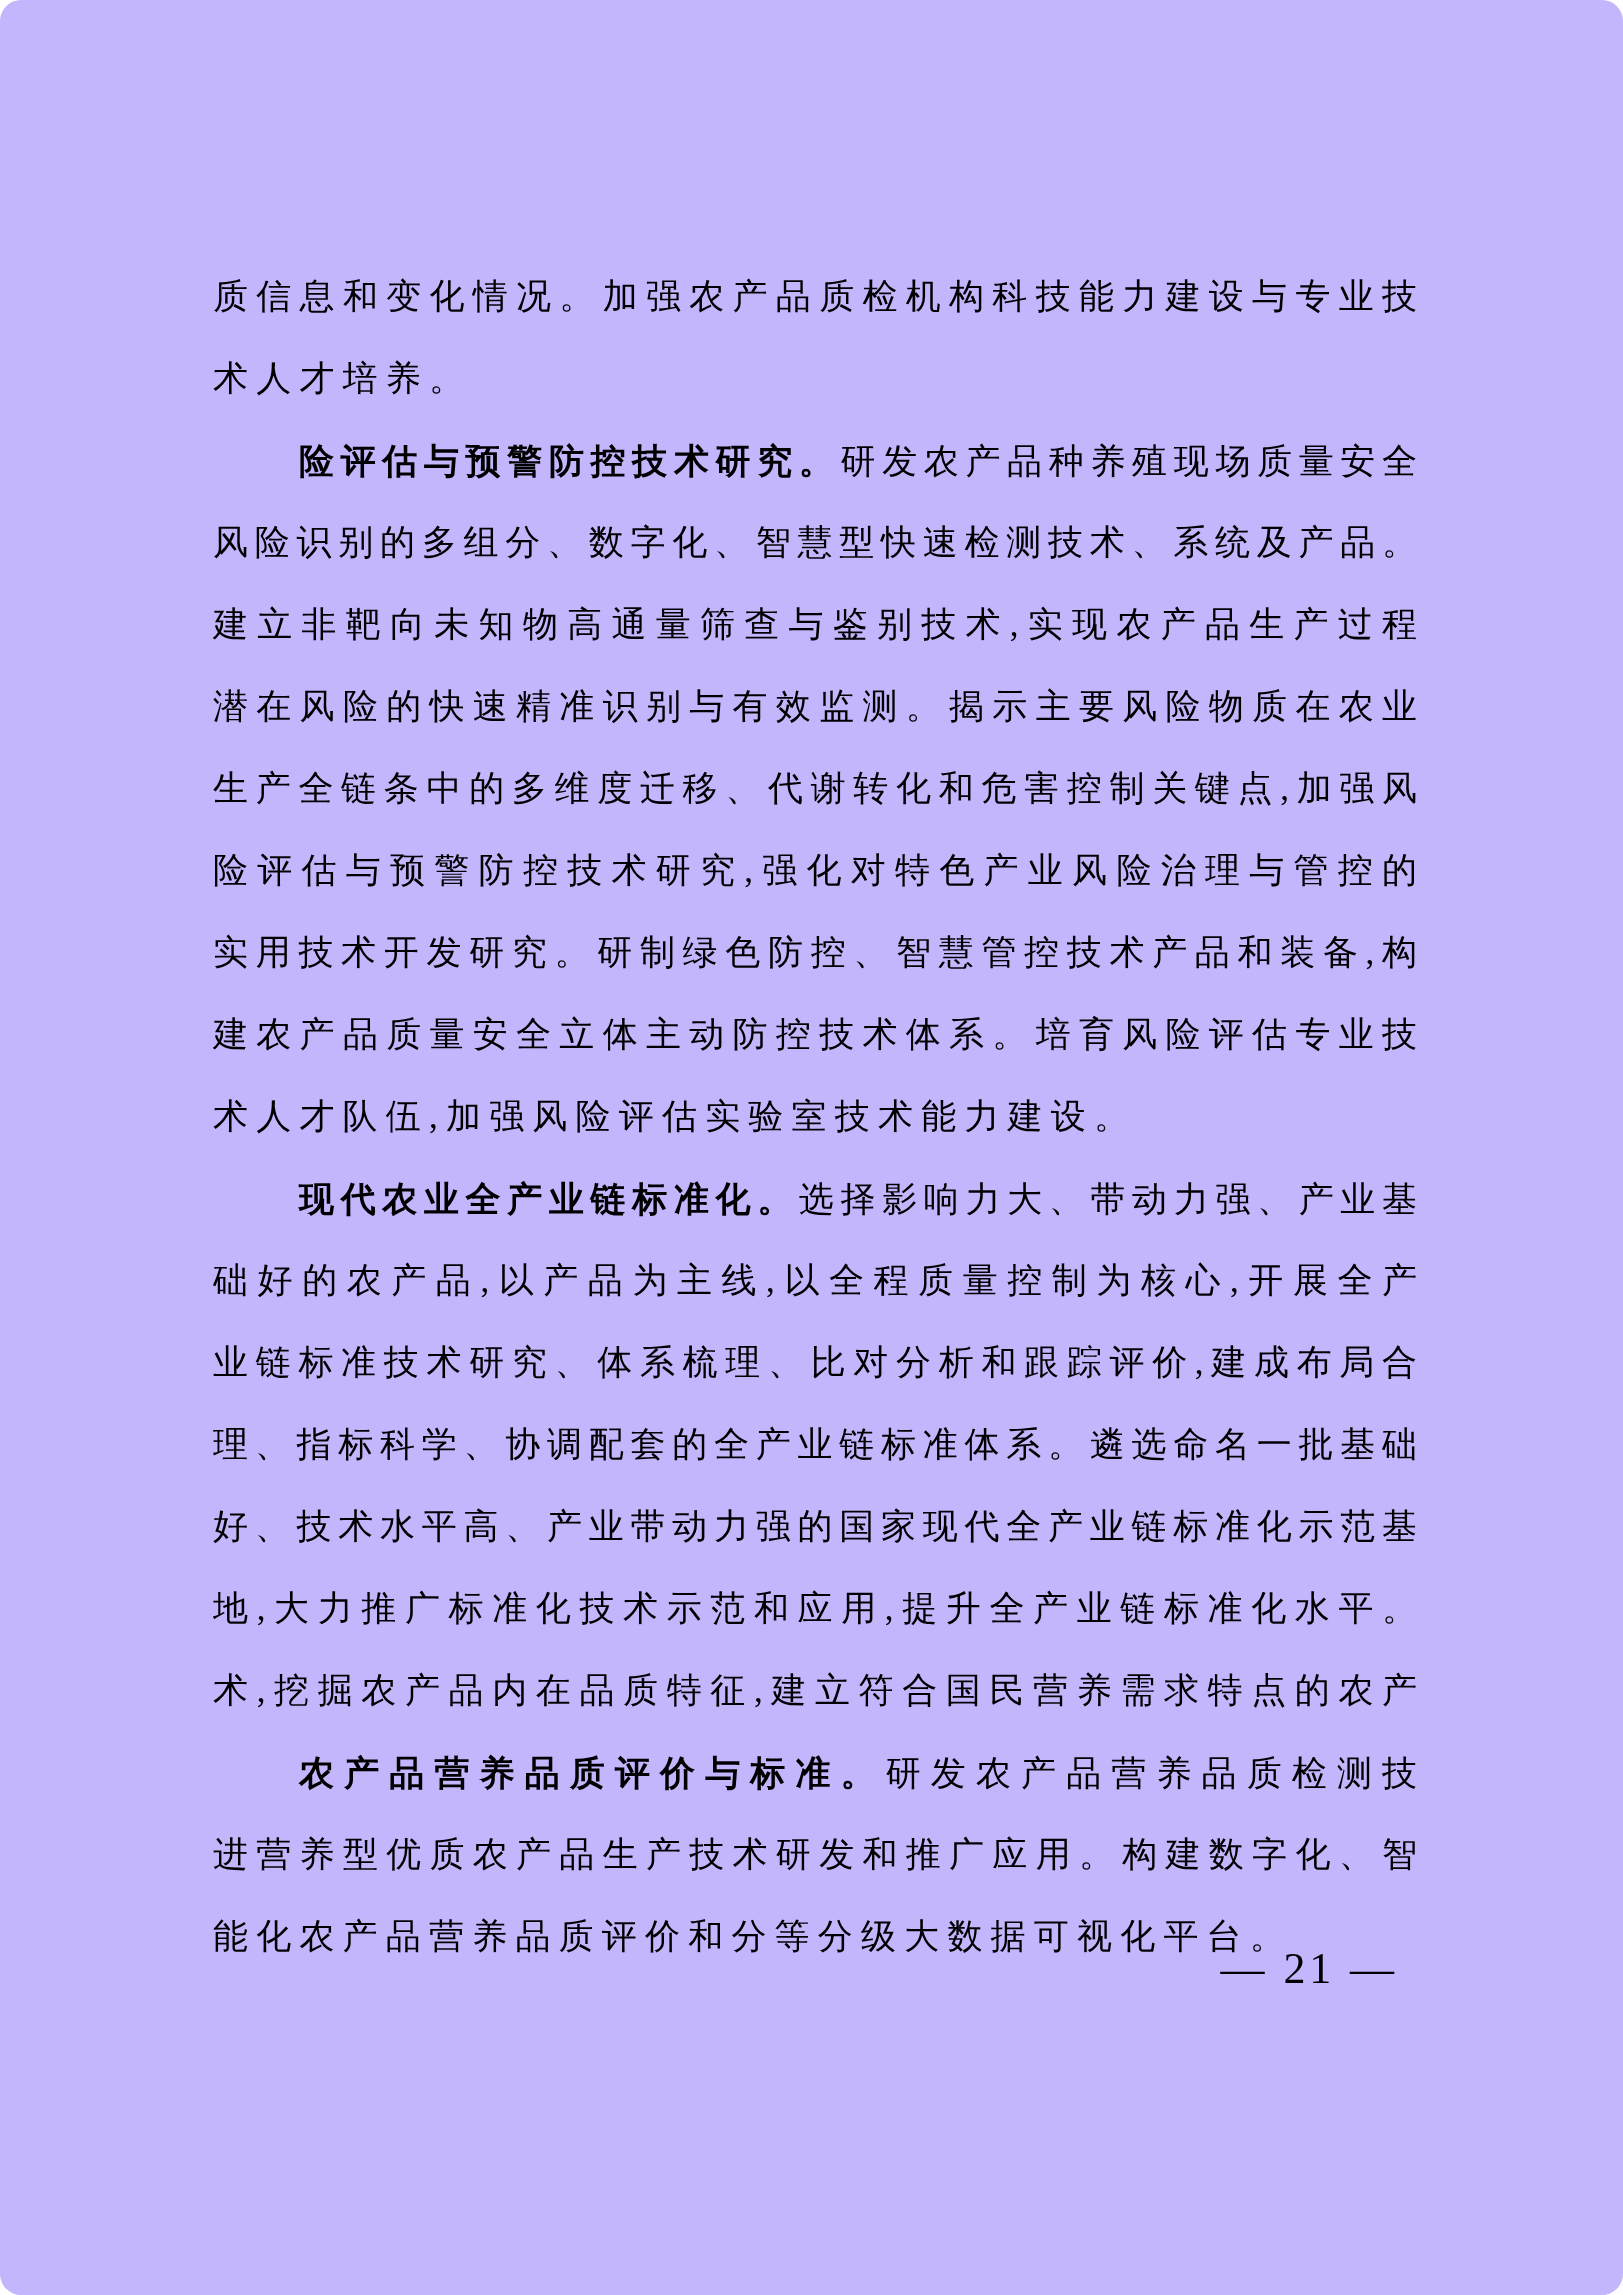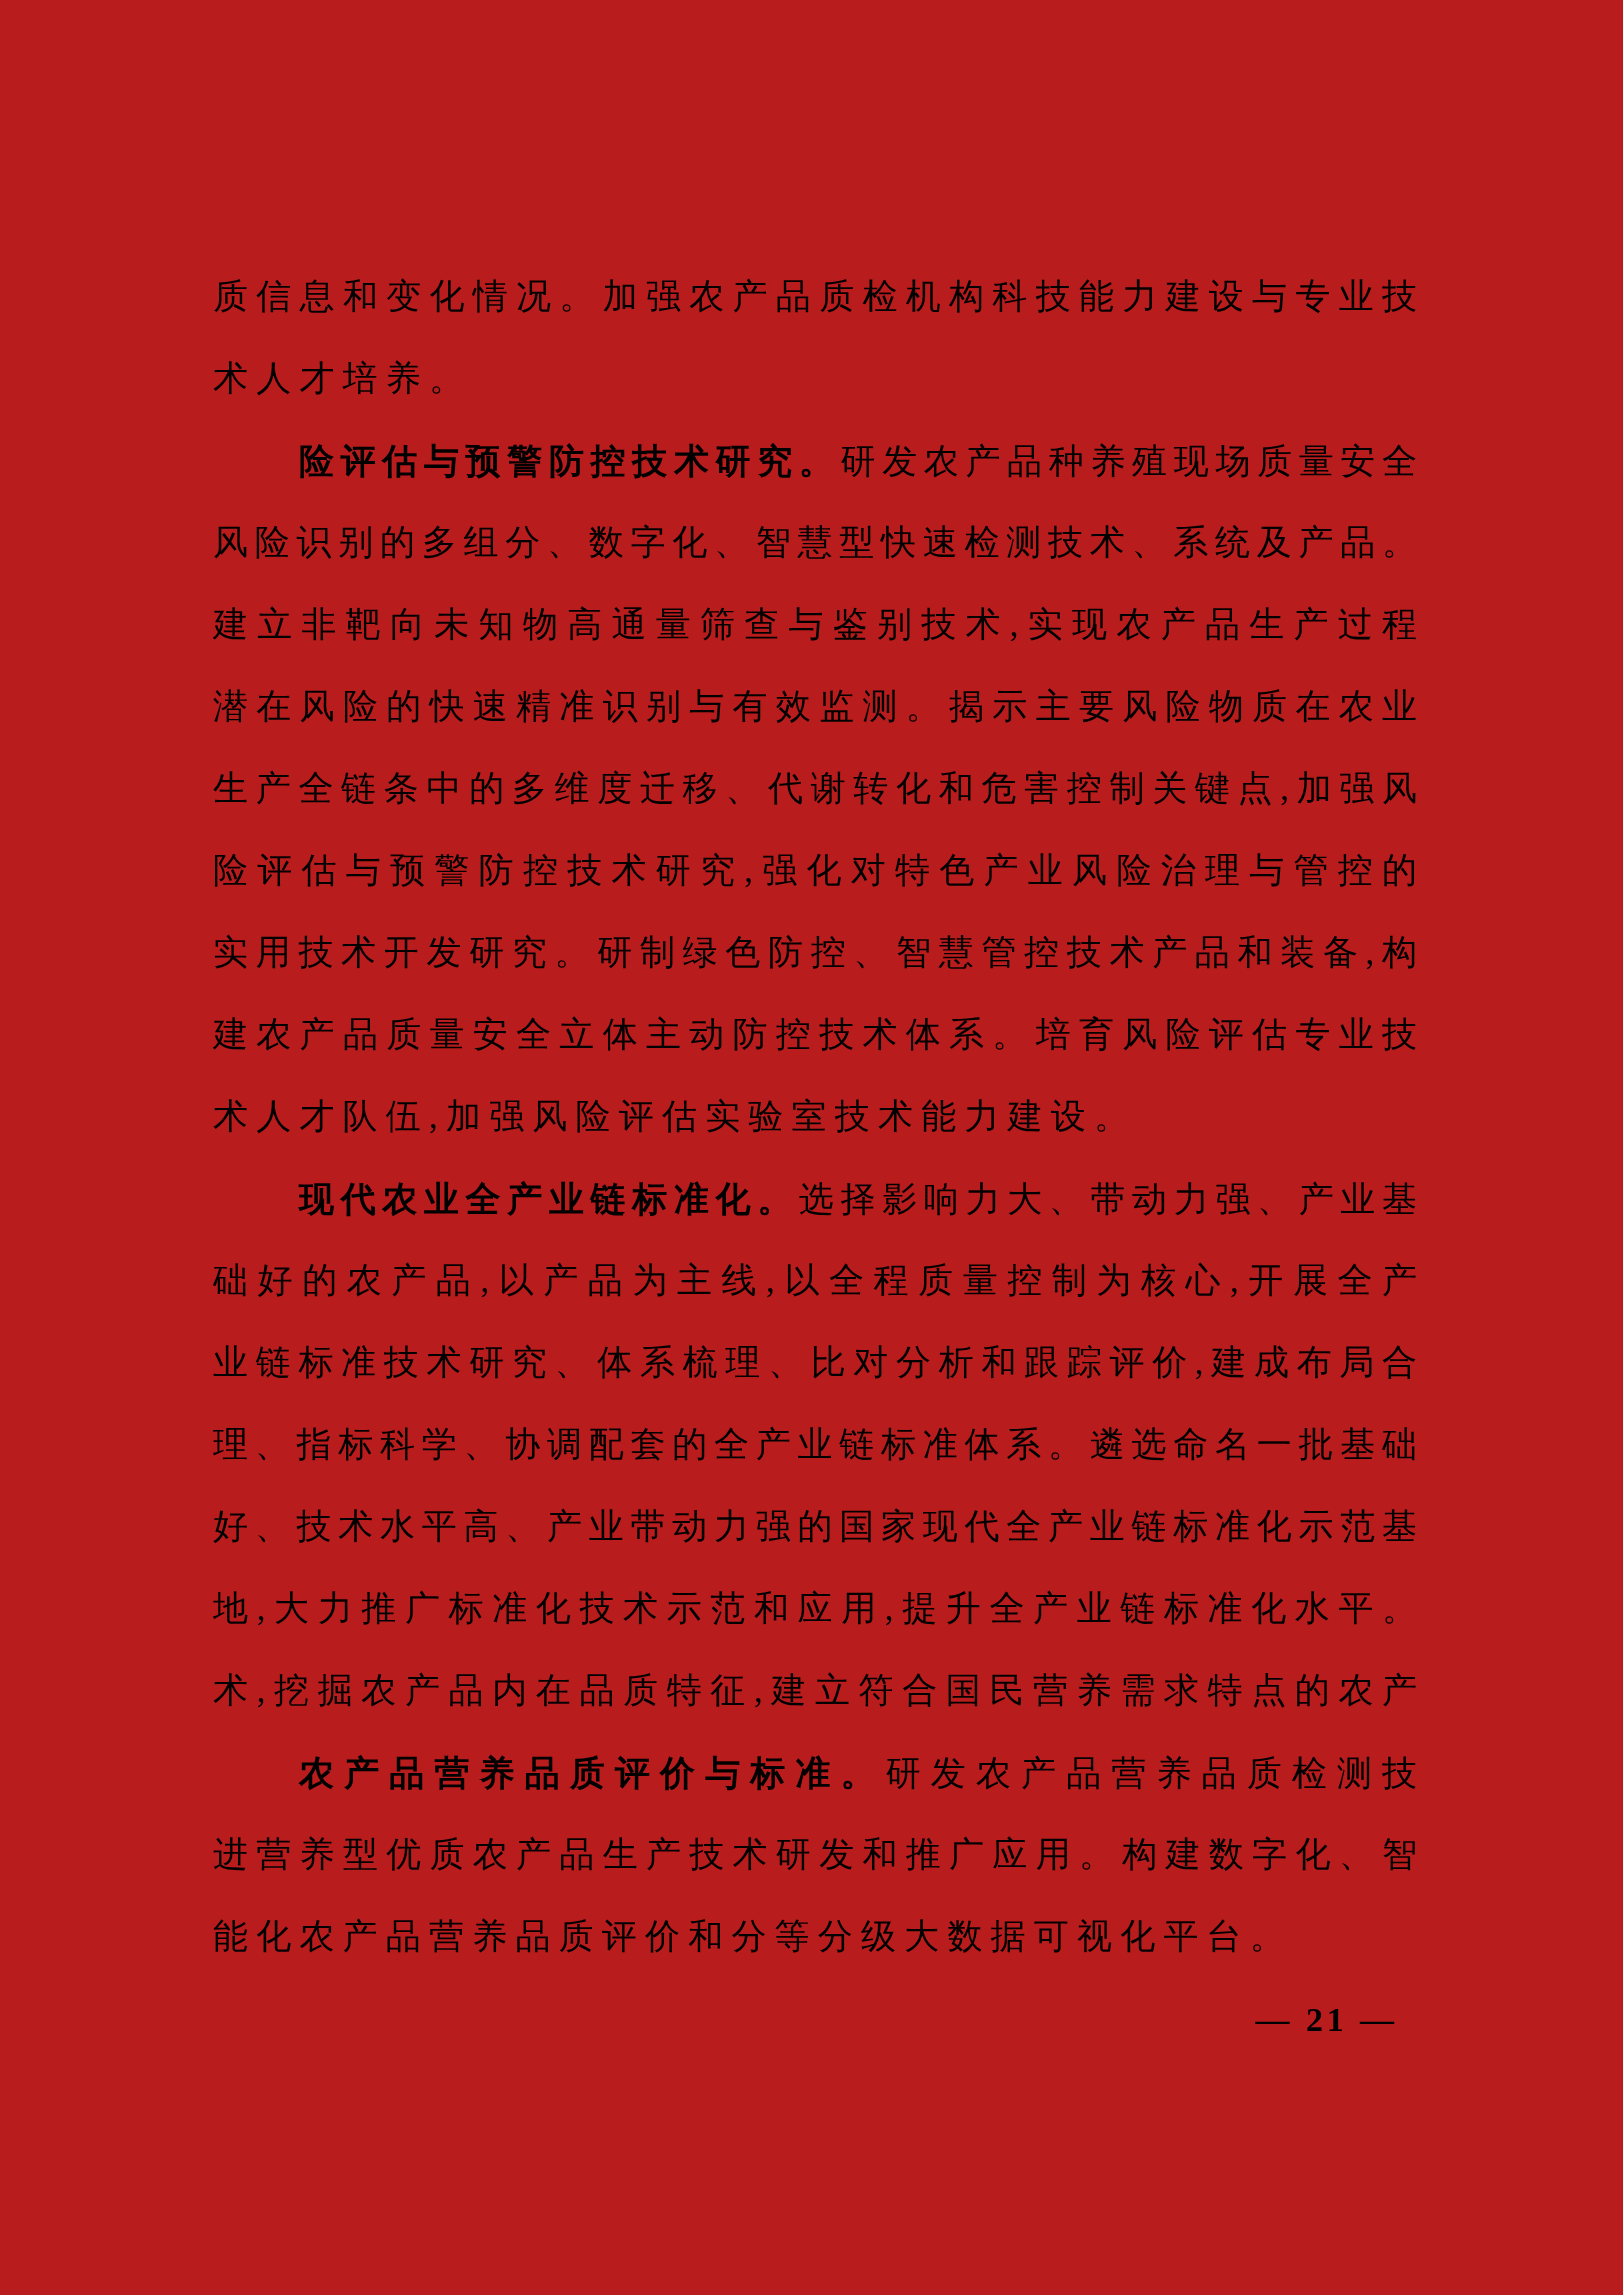--- a/index.html
+++ b/index.html
@@ -4,24 +4,25 @@
 <style>
   html, body {
     margin: 0;
     padding: 0;
     background: #ffffff;
   }
   .page {
     position: relative;
     width: 1623px;
     height: 2295px;
-    background: #b91c1c;
+    background: #c4b5fd;
     overflow: hidden;
     font-family: "Liberation Serif", serif;
     color: #000000;
+    border-radius: 21px;
   }
   .content {
     position: absolute;
     left: 213px;
     top: 256px;
     width: 1204px;
   }
   .line {
     font-size: 35px;
     line-height: 82px;
@@ -38,29 +39,28 @@
   }
   .line.indent {
     text-indent: 86px;
   }
   .line .head {
     font-weight: 700;
     font-family: "Liberation Sans", sans-serif;
   }
   .page-num {
     position: absolute;
-    top: 1992px;
+    top: 1941px;
     right: 225px;
-    font-size: 34px;
+    font-size: 44px;
     line-height: 55px;
     letter-spacing: 3.9px;
     text-align: right;
     font-family: "Liberation Serif", serif;
     color: #000000;
-    font-weight: bold;
   }
 </style>
 </head>
 <body>
 
 <div class="page">
   <div class="content" id="content">
       <div class="line"><span>质信息和变化情况。加强农产品质检机构科技能力建设与专业技</span></div>
       <div class="line nofill"><span>术人才培养。</span></div>
       <div class="line indent"><span class="head">险评估与预警防控技术研究。</span><span>研发农产品种养殖现场质量安全</span></div>

